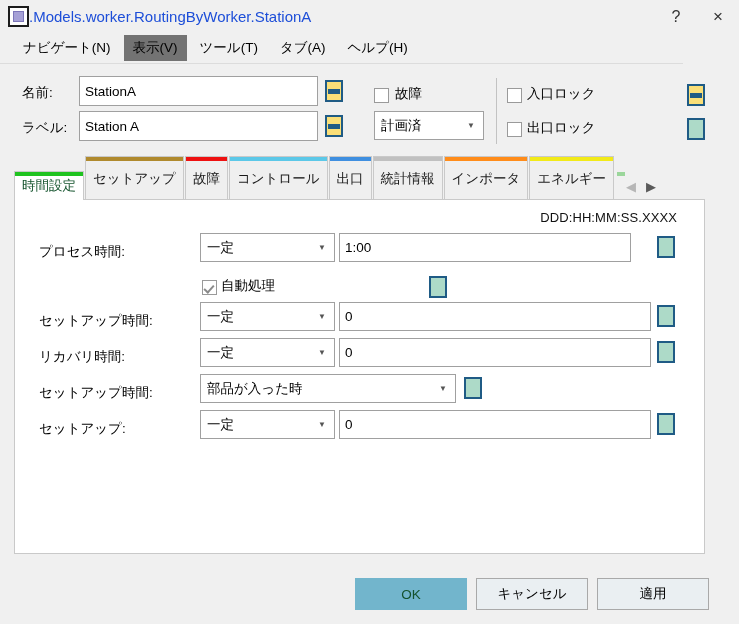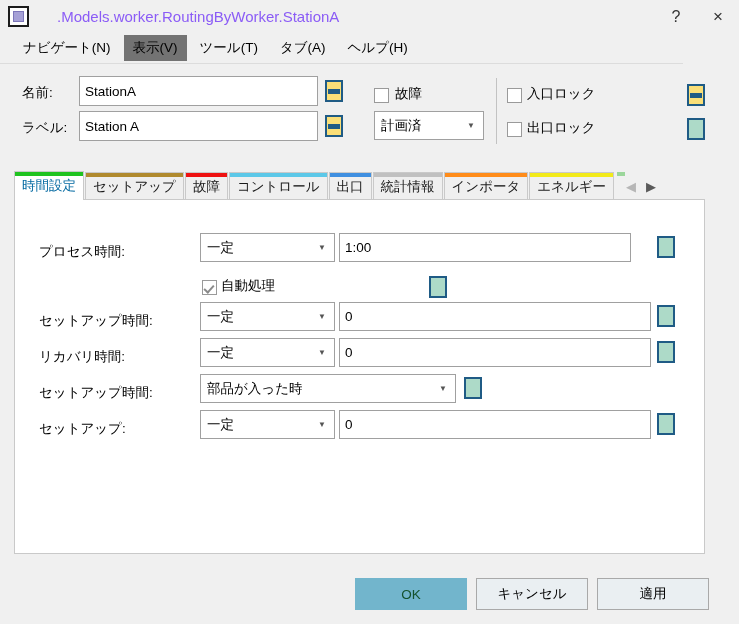--- a/index.html
+++ b/index.html
@@ -39,23 +39,23 @@
   }
   .app-icon::after {
     content: "";
     position: absolute; left: -2px; top: 5px;
     width: 21px; height: 7px;
     border-left: 0; border-right: 0;
     background: transparent;
     box-shadow: inset 0 0 0 0 #000;
   }
   .title-text {
-    margin-left: 28px;
+    margin-left: 0;
     font-size: 15px;
-    color: #8b5cf6;
+    color: #1d4ed8;
     white-space: nowrap;
   }
   .title-spacer { flex: 1; }
   .title-btn {
     width: 42px; height: 33px;
     display: flex; align-items: center; justify-content: center;
     font-size: 16px; color: #333;
   }
   .title-btn.close { font-size: 17px; }
 
@@ -165,37 +165,37 @@
     background: #c2c2c2;
   }
 
   
   .tabstrip {
     position: absolute; left: 14px; top: 171px; width: 711px; height: 29px;
     display: flex; align-items: flex-end;
   }
   .tab {
     position: relative;
-    height: 28px;
+    height: 44px;
     box-sizing: border-box;
     padding: 0 7px;
     display: flex; align-items: center; justify-content: center;
     font-size: 13.5px;
     color: #1a1a1a;
     background: #efefef;
     border: 1px solid #c9c9c9;
     border-bottom: none;
     margin-right: 1px;
   }
   .tab .tabcolor {
     position: absolute; left: 0; right: 0; top: 0; height: 4px;
   }
   .tab.active {
     background: #ffffff;
-    color: #0369a1;
+    color: #14532d;
     border-color: #c9c9c9;
     z-index: 3;
     height: 29px;
   }
   .tabnav {
     display: flex; align-items: center;
     margin-left: 6px;
     height: 28px;
     position: relative;
   }
@@ -330,20 +330,21 @@
   </div>
   <div class="tabnav">
     <span class="greenstub"></span>
     <span class="arrow left">◀</span>
     <span class="arrow right">▶</span>
   </div>
 </div>
 
 <div class="panel">
 
+  <div class="format-hint">DDD:HH:MM:SS.XXXX</div>
 
   <div class="lbl" style="left:24px; top:43px;">プロセス時間:</div>
   <div class="combobox" style="left:185px; top:33px; width:135px; height:29px;">
     <span class="cb-text">一定</span>
     <span class="cb-arrow">▼</span>
   </div>
   <input class="txtinput" style="left: 324px; top: 33px; width: 292px; height: 29px;" value="1:00">
   <div class="gbtn" style="left:642px; top:36px;"></div>
 
   <div class="checkbox checked" style="left:187px; top:80px;"></div>

